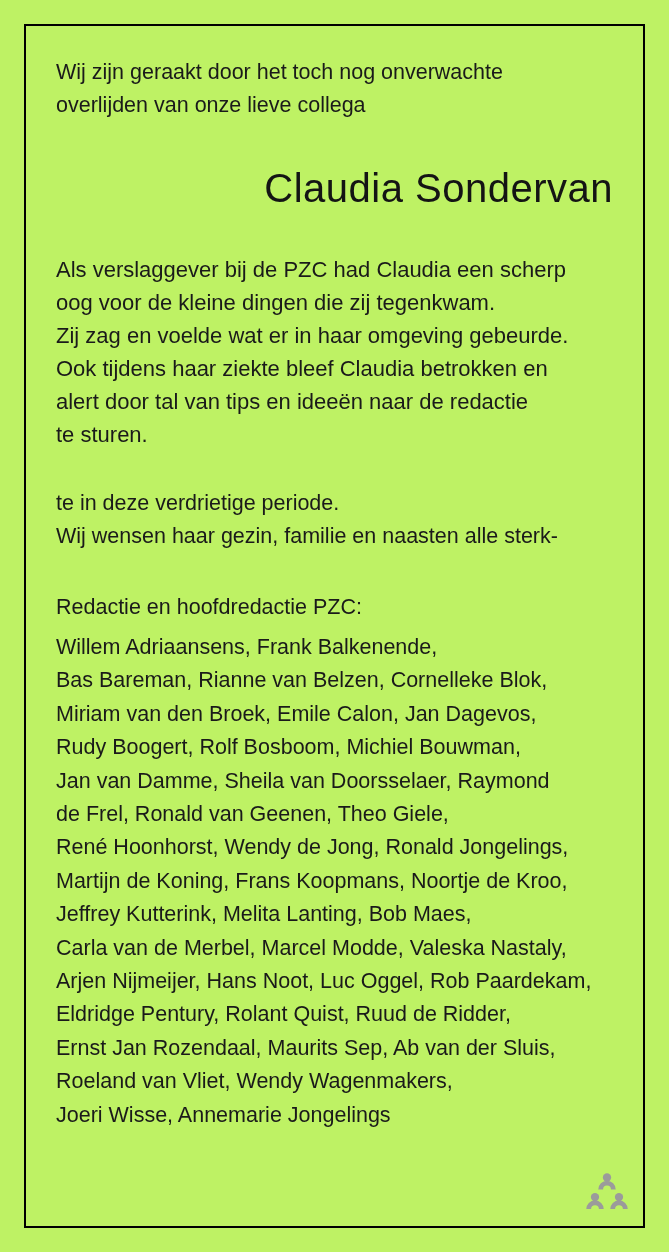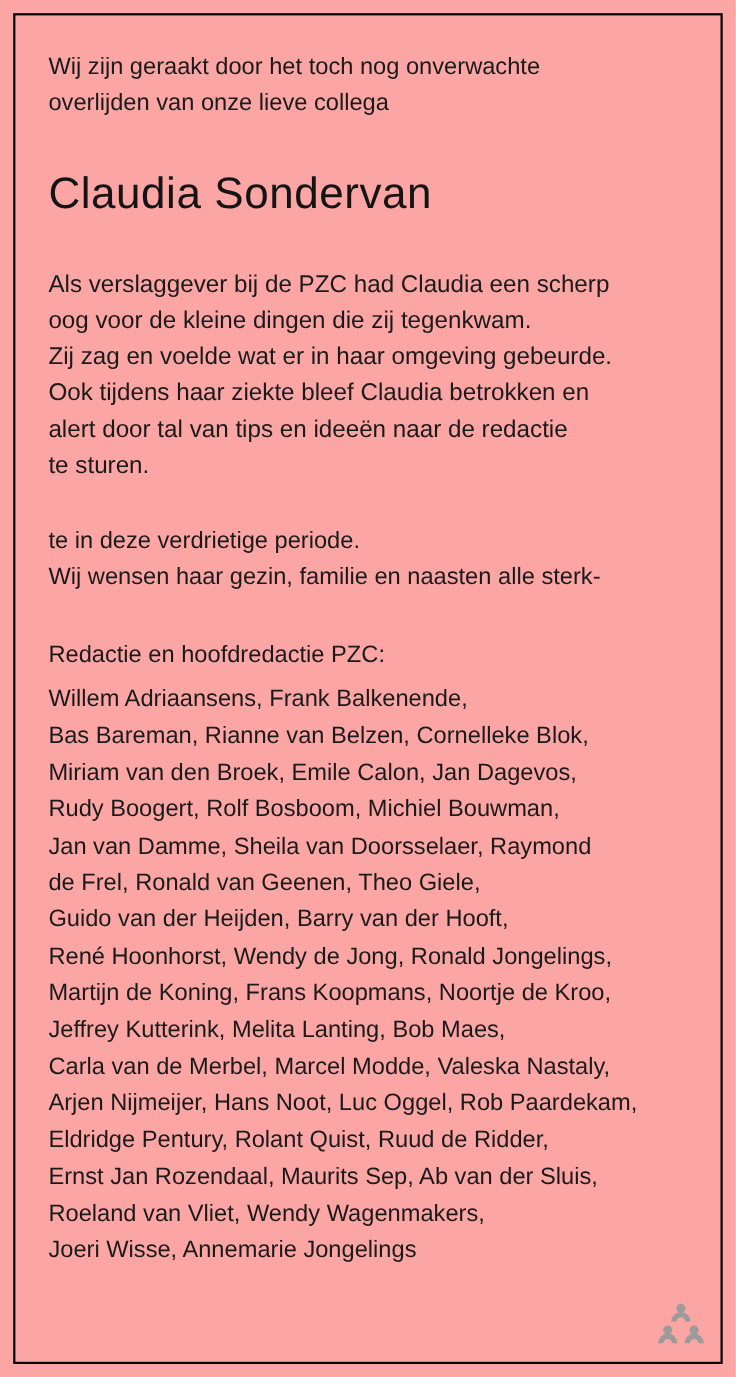--- a/index.html
+++ b/index.html
@@ -5,22 +5,22 @@
   html, body {
     margin: 0;
     padding: 0;
     background: #ffffff;
   }
   .sheet {
     position: relative;
     width: 669px;
     height: 1252px;
     box-sizing: border-box;
-    padding: 12px;
-    background: #fca5a5;
+    padding: 24px;
+    background: #bef264;
     font-family: "Liberation Sans", "DejaVu Sans", sans-serif;
     color: #1a1a1a;
   }
   .frame {
     position: relative;
     box-sizing: border-box;
     width: 100%;
     height: 100%;
     border: 2px solid #000000;
     padding: 24px 30px 16px 30px;
@@ -30,21 +30,21 @@
 
   .intro {
     margin: 6px 0 0 0;
     font-size: 21.5px;
     line-height: 33px;
   }
   .deceased-name {
     margin: 44px 0 0 0;
     font-size: 40px;
     font-weight: 400;
-    text-align: left;
+    text-align: right;
     letter-spacing: 0.5px;
     color: #141414;
   }
   .body-par {
     margin: 42px 0 0 0;
     font-size: 22px;
     line-height: 33px;
   }
   .condolence {
     margin: 36px 0 0 0;
@@ -99,21 +99,20 @@
 
     <p class="signature-heading">Redactie en hoofdredactie PZC:</p>
 
     <p class="names">
         <span class="line">Willem Adriaansens, Frank Balkenende,</span>
         <span class="line">Bas Bareman, Rianne van Belzen, Cornelleke Blok,</span>
         <span class="line">Miriam van den Broek, Emile Calon, Jan Dagevos,</span>
         <span class="line">Rudy Boogert, Rolf Bosboom, Michiel Bouwman,</span>
         <span class="line">Jan van Damme, Sheila van Doorsselaer, Raymond</span>
         <span class="line">de Frel, Ronald van Geenen, Theo Giele,</span>
-        <span class="line">Guido van der Heijden, Barry van der Hooft,</span>
         <span class="line">René Hoonhorst, Wendy de Jong, Ronald Jongelings,</span>
         <span class="line">Martijn de Koning, Frans Koopmans, Noortje de Kroo,</span>
         <span class="line">Jeffrey Kutterink, Melita Lanting, Bob Maes,</span>
         <span class="line">Carla van de Merbel, Marcel Modde, Valeska Nastaly,</span>
         <span class="line">Arjen Nijmeijer, Hans Noot, Luc Oggel, Rob Paardekam,</span>
         <span class="line">Eldridge Pentury, Rolant Quist, Ruud de Ridder,</span>
         <span class="line">Ernst Jan Rozendaal, Maurits Sep, Ab van der Sluis,</span>
         <span class="line">Roeland van Vliet, Wendy Wagenmakers,</span>
         <span class="line">Joeri Wisse, Annemarie Jongelings</span>
       </p>

